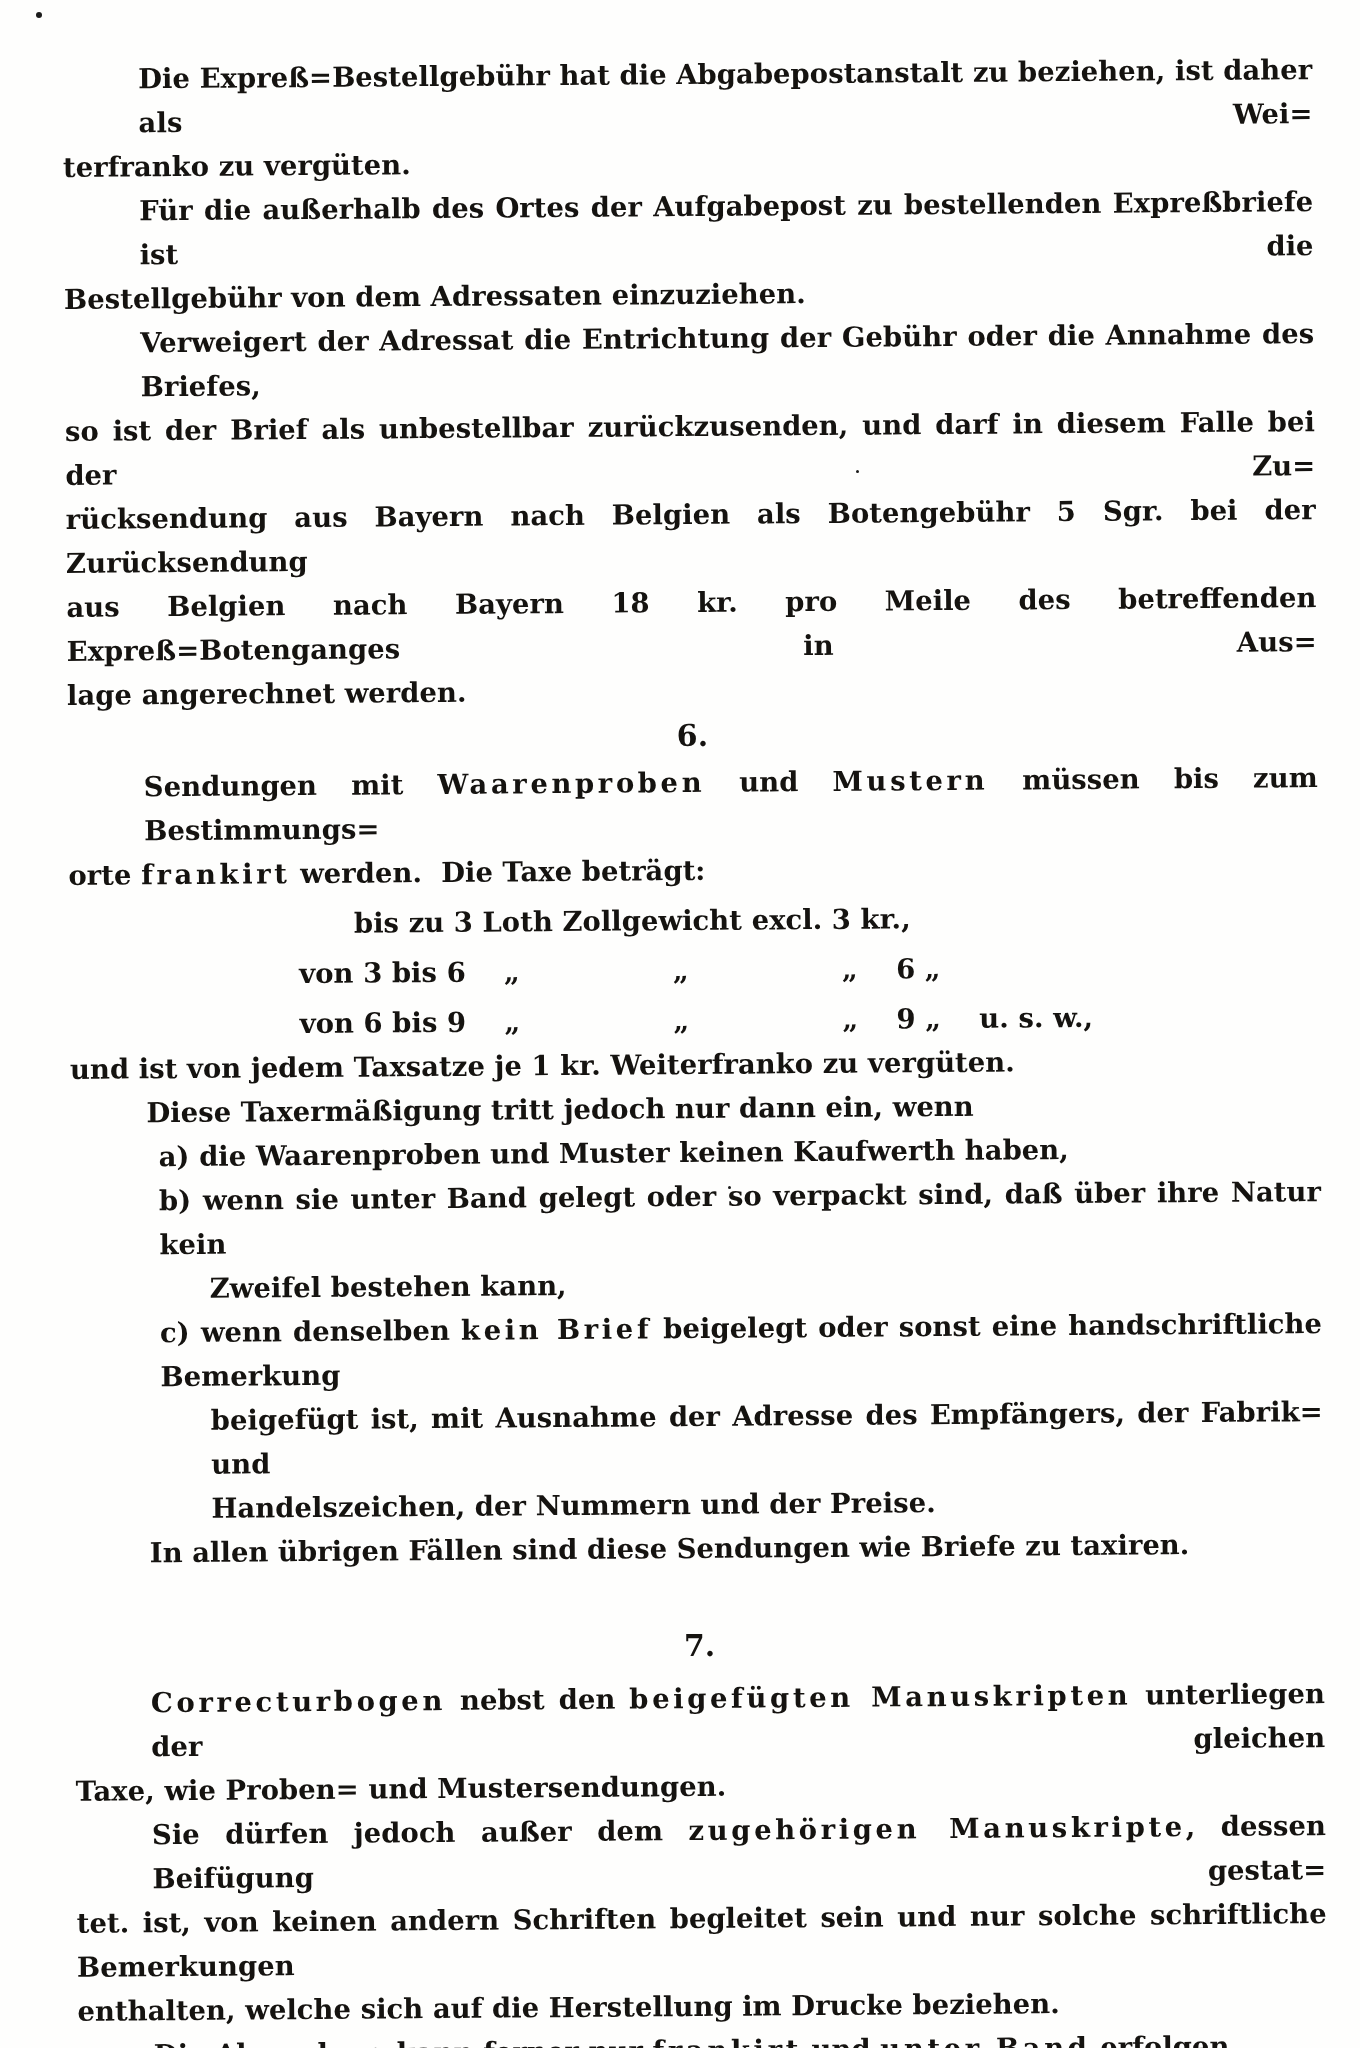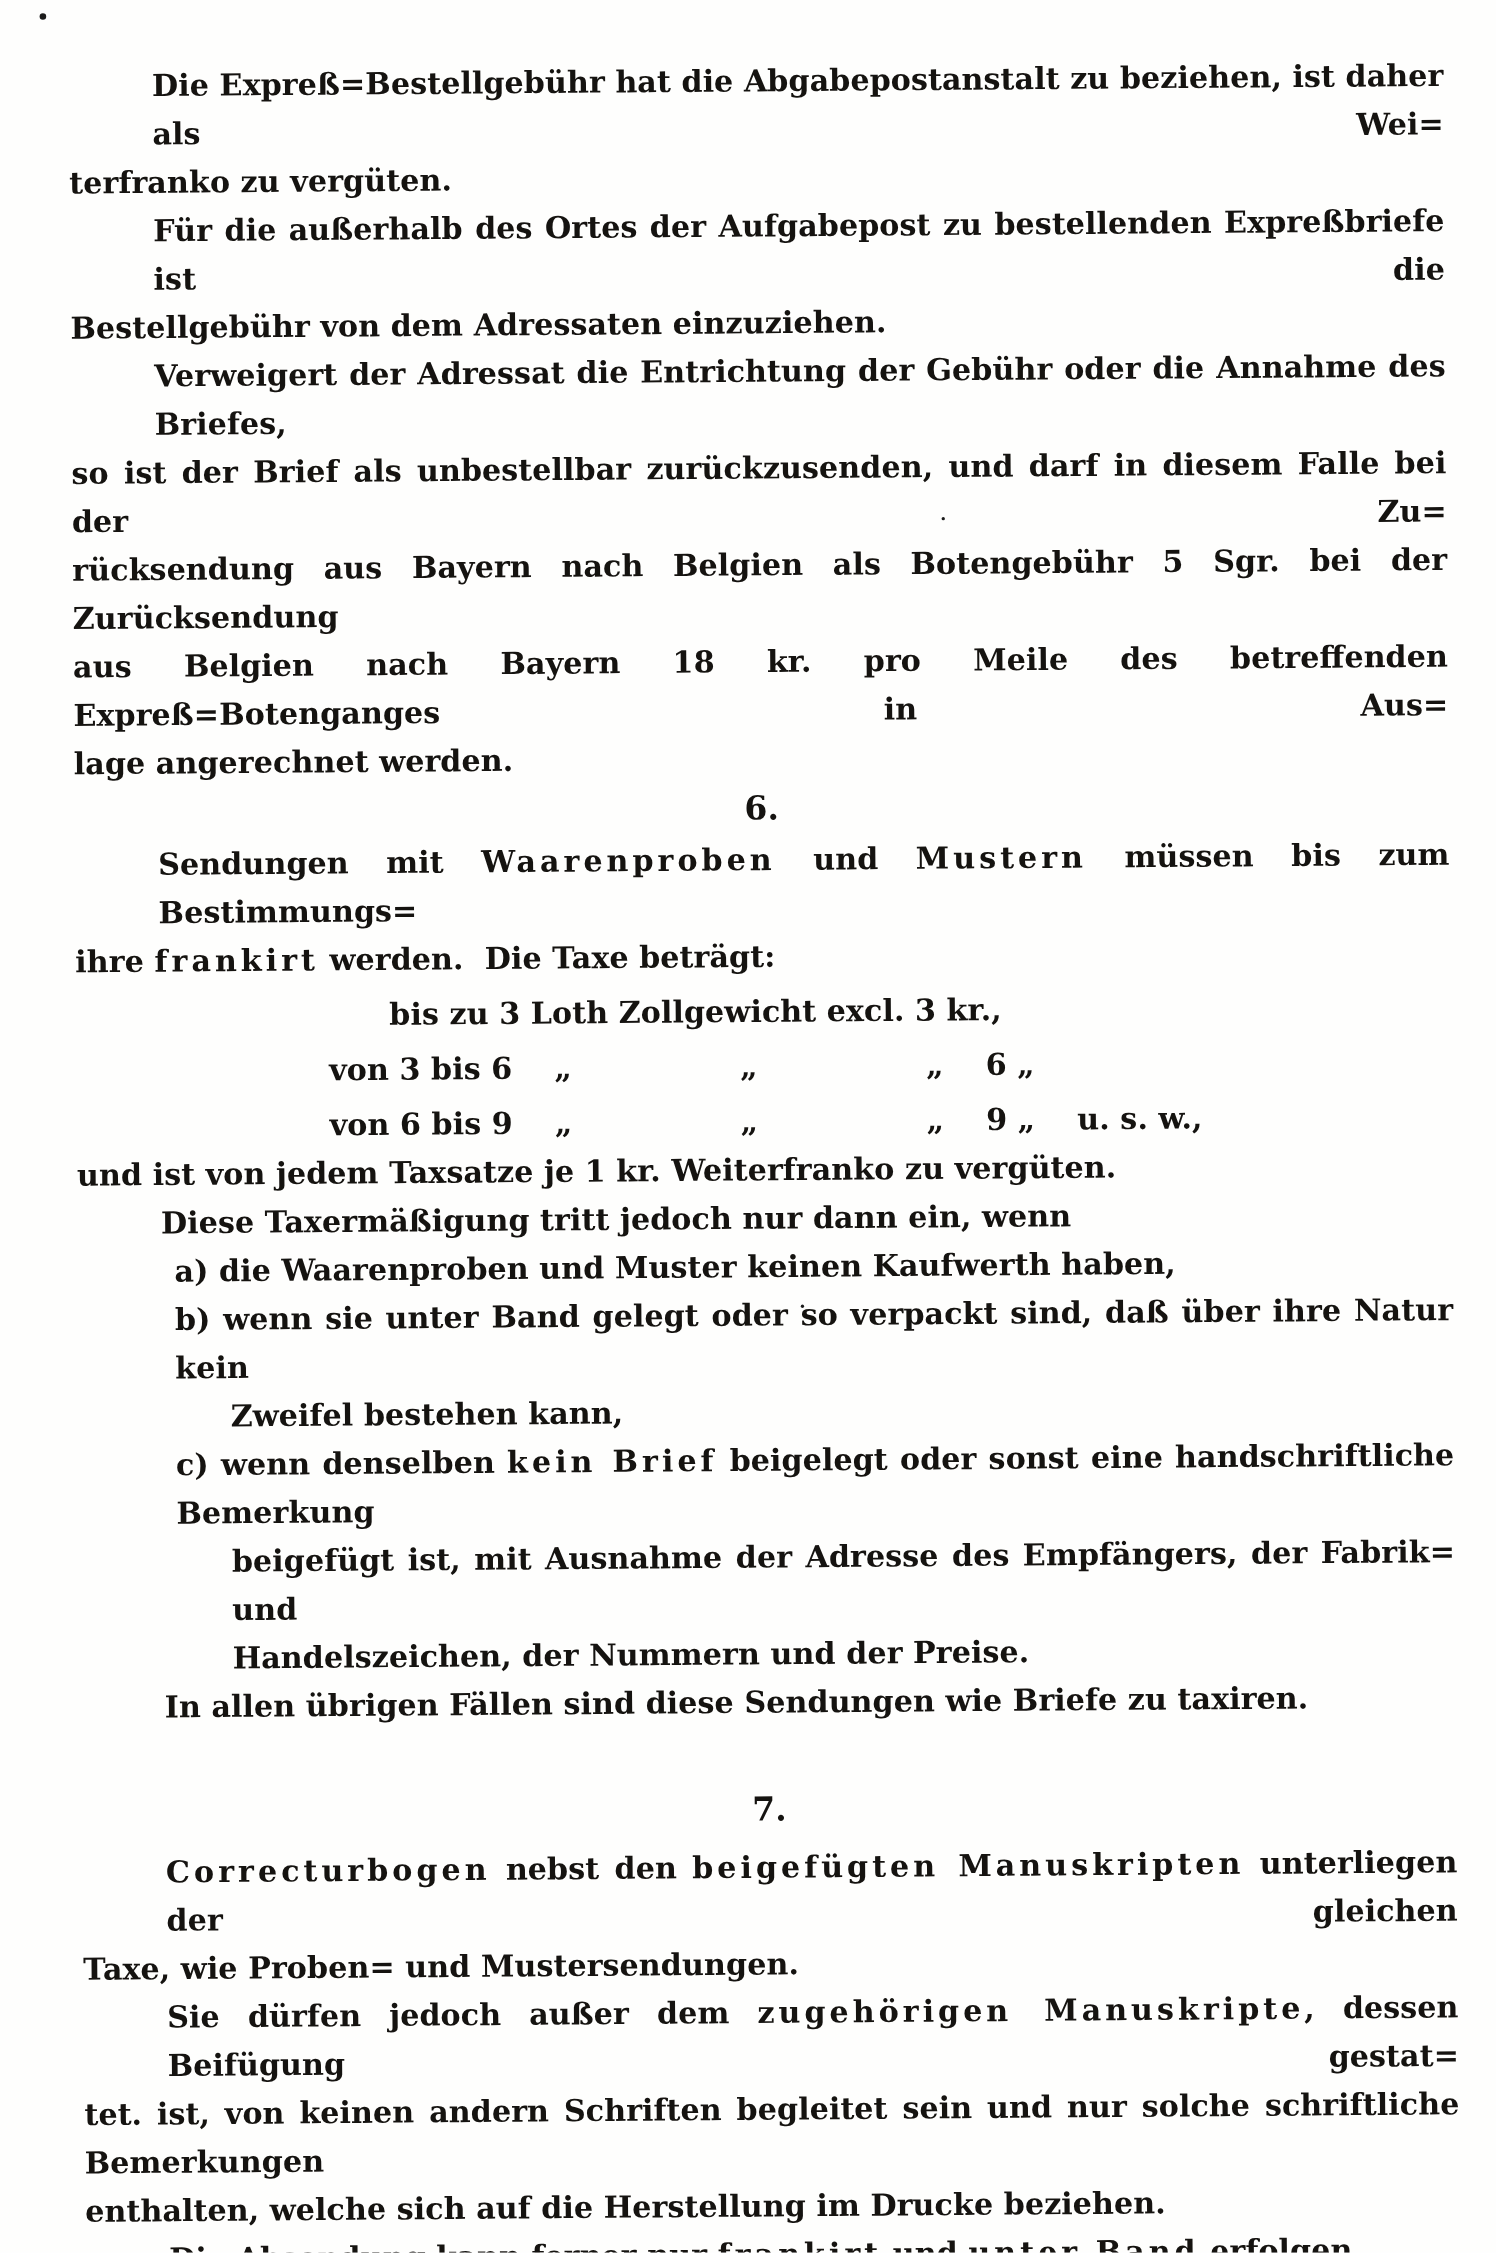--- a/index.html
+++ b/index.html
@@ -54,21 +54,21 @@
     <div class="ln"><span>Bestellgebühr von dem Adressaten einzuziehen.</span></div>
     <div class="ln ind jst"><span>Verweigert der Adressat die Entrichtung der Gebühr oder die Annahme des Briefes,</span></div>
     <div class="ln jst"><span>so ist der Brief als unbestellbar zurückzusenden, und darf in diesem Falle bei der Zu=</span></div>
     <div class="ln jst"><span>rücksendung aus Bayern nach Belgien als Botengebühr 5 Sgr. bei der Zurücksendung</span></div>
     <div class="ln jst"><span>aus Belgien nach Bayern 18 kr. pro Meile des betreffenden Expreß=Botenganges in Aus=</span></div>
     <div class="ln"><span>lage angerechnet werden.</span></div>
 
     <div class="ln ctr hd h6"><span>6.</span></div>
 
     <div class="ln ind jst"><span>Sendungen mit </span><span class="sp">Waarenproben</span><span> und </span><span class="sp">Mustern</span><span> müssen bis zum Bestimmungs=</span></div>
-    <div class="ln pre"><span>ihre </span><span class="sp">frankirt</span><span> werden.  Die Taxe beträgt:</span></div>
+    <div class="ln pre"><span>orte </span><span class="sp">frankirt</span><span> werden.  Die Taxe beträgt:</span></div>
 
     <div class="ln pre t1"><span>bis zu 3 Loth Zollgewicht excl. 3 kr.,</span></div>
     <div class="ln pre t23"><span>von 3 bis 6    „                „                „    6 „</span></div>
     <div class="ln pre t23"><span>von 6 bis 9    „                „                „    9 „    u. s. w.,</span></div>
 
     <div class="ln"><span>und ist von jedem Taxsatze je 1 kr. Weiterfranko zu vergüten.</span></div>
     <div class="ln ind"><span>Diese Taxermäßigung tritt jedoch nur dann ein, wenn</span></div>
     <div class="ln lia"><span>a) die Waarenproben und Muster keinen Kaufwerth haben,</span></div>
     <div class="ln lia jst"><span>b) wenn sie unter Band gelegt oder so verpackt sind, daß über ihre Natur kein</span></div>
     <div class="ln lic"><span>Zweifel bestehen kann,</span></div>

